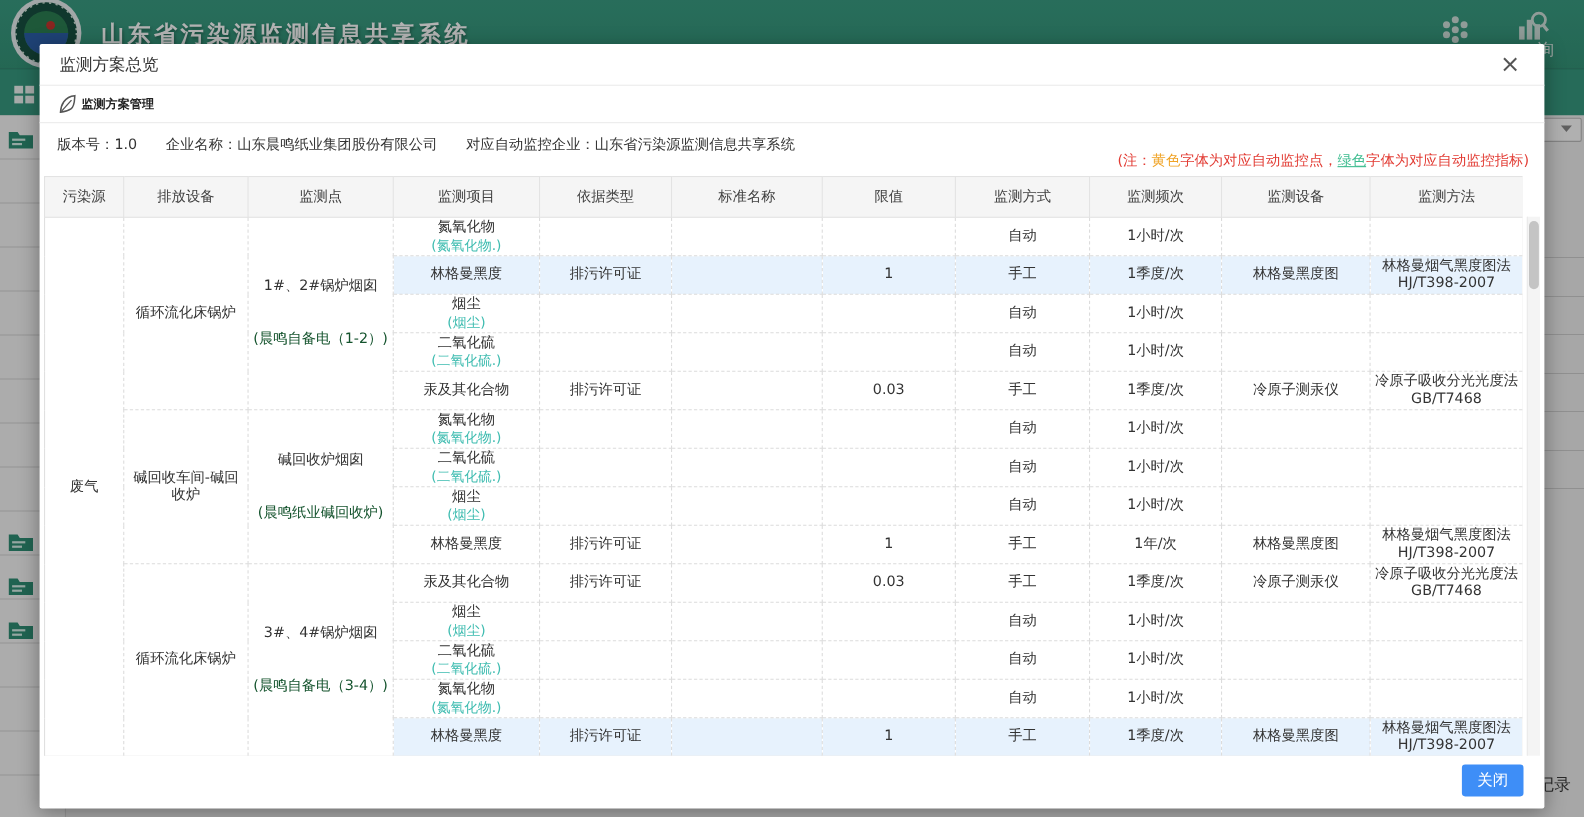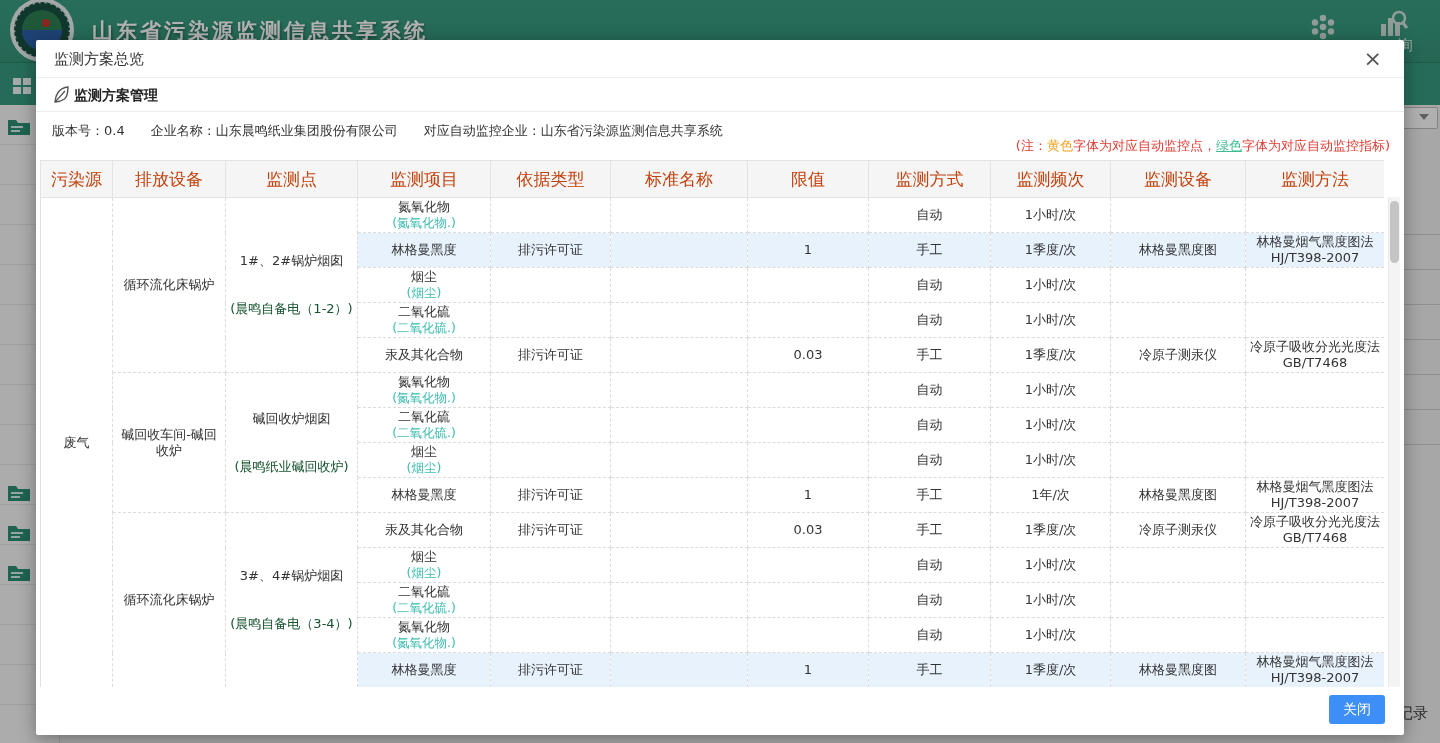--- a/index.html
+++ b/index.html
@@ -39,30 +39,30 @@
   .overlay { position:absolute; inset:0; background:rgba(0,0,0,0.30); z-index:5; }
 
   
   .modal { position:absolute; left:36px; top:40px; width:1368px; height:695px; z-index:10;
     background:#fff; border-radius:2px; box-shadow:0 4px 18px rgba(0,0,0,0.35); }
   .modal-titlebar { position:relative; height:38px; border-bottom:1px solid #ececec; }
   .modal-title { position:absolute; left:18px; top:10px; font-size:15px; color:#333; }
   .modal-close { position:absolute; right:22px; top:6px; font-size:22px; color:#555; cursor:pointer; line-height:26px; }
   .section-bar { position:relative; height:34px; border-bottom:1px solid #ececec; }
   .pen-icon { position:absolute; left:16px; top:7px; }
-  .section-title { position:absolute; left:38px; top:9px; font-size:14px; font-weight:bold; color:#222; }
+  .section-title { position:absolute; left:38px; top:9px; font-size:11px; font-weight:bold; color:#222; }
   .info-line { position:absolute; left:16px; top:82px; font-size:13px; color:#333; }
   .info-line b { font-weight:normal; margin-right:26px; }
   .note-line { position:absolute; right:14px; top:97px; font-size:13px; color:#e23b33; }
   .note-yellow { color:#f0a325; }
   .note-green { color:#3dbc8f;text-decoration:underline; }
 
   .table-wrap { position:absolute; left:4px; top:120px; width:1344px; height:527px; overflow:hidden; }
   table { border-collapse:collapse; table-layout:fixed; width:1344px; }
-  th { height:37px; background:#f5f5f5; color:#c2410c; font-weight:normal; font-size:17px;
+  th { height:37px; background:#f5f5f5; color:#404040; font-weight:normal; font-size:13px;
     border:1px solid #e3e3e3; }
   td { height:35px; font-size:13px; color:#333; text-align:center; vertical-align:middle;
     border:1px dashed #dcdcdc; line-height:16px; padding:1px 3px; overflow:hidden; }
   table { border:1px solid #e0e0e0; }
   tr.hl td { background:#e7f2fd; }
   .sub-teal { color:#3ebcb0; font-size:12.5px; display:block; }
   .sub-orange { color:#14532d; font-size:13px; display:block;margin-top:32px; }
 
   .v-scroll { position:absolute; right:4px; top:157px; width:12px; height:490px;
     background:#f4f4f4; border-left:1px solid #eaeaea; }
@@ -180,21 +180,21 @@
     <div class="pen-icon">
       <svg width="20" height="20" viewBox="0 0 20 20">
         <path d="M16 2c-4 .3-7.5 2-10 5.5C4 10.3 3.2 14 3 17c3-.2 6.7-1 9.5-3C16 11.5 15.7 6 16 2z" fill="none" stroke="#555" stroke-width="1.4"></path>
         <line x1="4" y1="16" x2="13" y2="6" stroke="#555" stroke-width="1.2"></line>
       </svg>
     </div>
     <div class="section-title">监测方案管理</div>
   </div>
 
   <div class="info-line">
-    <b>版本号：0.4</b><b>企业名称：山东晨鸣纸业集团股份有限公司</b><b>对应自动监控企业：山东省污染源监测信息共享系统</b>
+    <b>版本号：1.0</b><b>企业名称：山东晨鸣纸业集团股份有限公司</b><b>对应自动监控企业：山东省污染源监测信息共享系统</b>
   </div>
 
   <div class="note-line"><span>(注：</span><span class="note-yellow">黄色</span><span>字体为对应自动监控点，</span><span class="note-green">绿色</span><span>字体为对应自动监控指标)</span></div>
 
   <div class="table-wrap">
     <table id="plan-table">
         <colgroup>
           <col style="width: 72px;">
           <col style="width: 113px;">
           <col style="width: 132px;">

